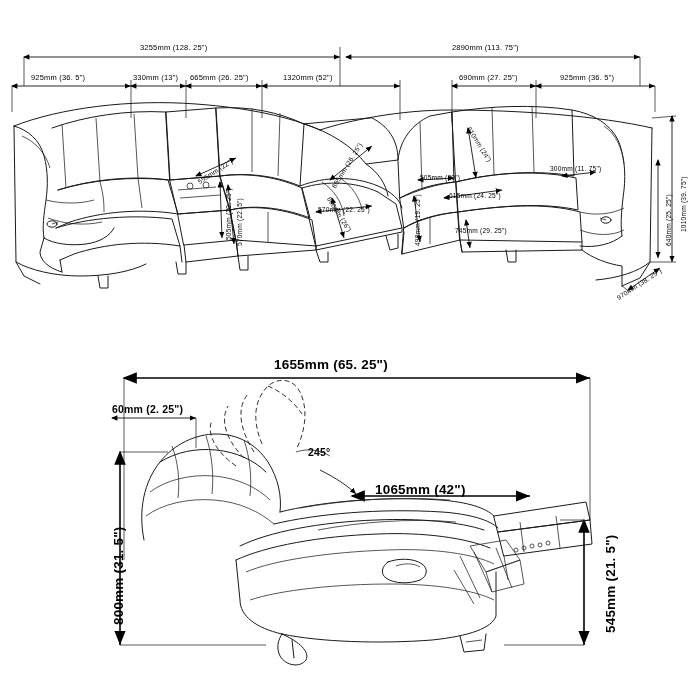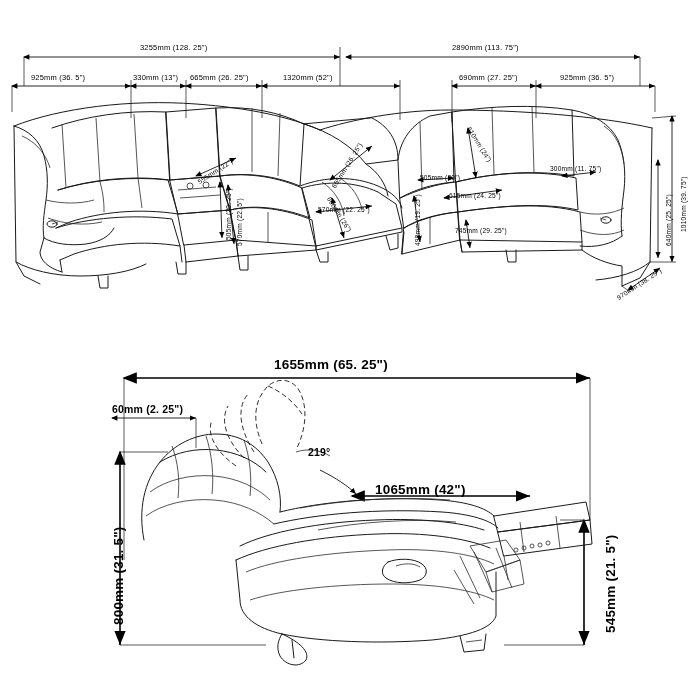--- a/index.html
+++ b/index.html
@@ -369,18 +369,18 @@
   <div class="label l-small" style="left:420px; top:175px;">505mm (20")</div>
   <div class="label l-small" style="left:455px; top:228px;">745mm (29. 25")</div>
   <div class="label l-small" style="left:550px; top:166px;">300mm (11. 75")</div>
 
   <div class="label l-small rot90" style="left:681px; top:232px;">1010mm (39. 75")</div>
   <div class="label l-small rot90" style="left:666px; top:246px;">640mm (25. 25")</div>
   <div class="label l-small rotm30" style="left:616px; top:296px;">970mm (38. 25")</div>
 
   <div class="label l-big" style="left:274px; top:358px;">1655mm (65. 25")</div>
   <div class="label l-mid" style="left:112px; top:404px;">60mm (2. 25")</div>
-  <div class="label l-mid" style="left:308px; top:447px;">219°</div>
+  <div class="label l-mid" style="left:308px; top:447px;">245°</div>
   <div class="label l-big" style="left:375px; top:483px;">1065mm (42")</div>
   <div class="label l-big rot90" style="left:112px; top:625px;">800mm (31. 5")</div>
   <div class="label l-big rot90" style="left:604px; top:633px;">545mm (21. 5")</div>
 
 </div>
 
 </body></html>

